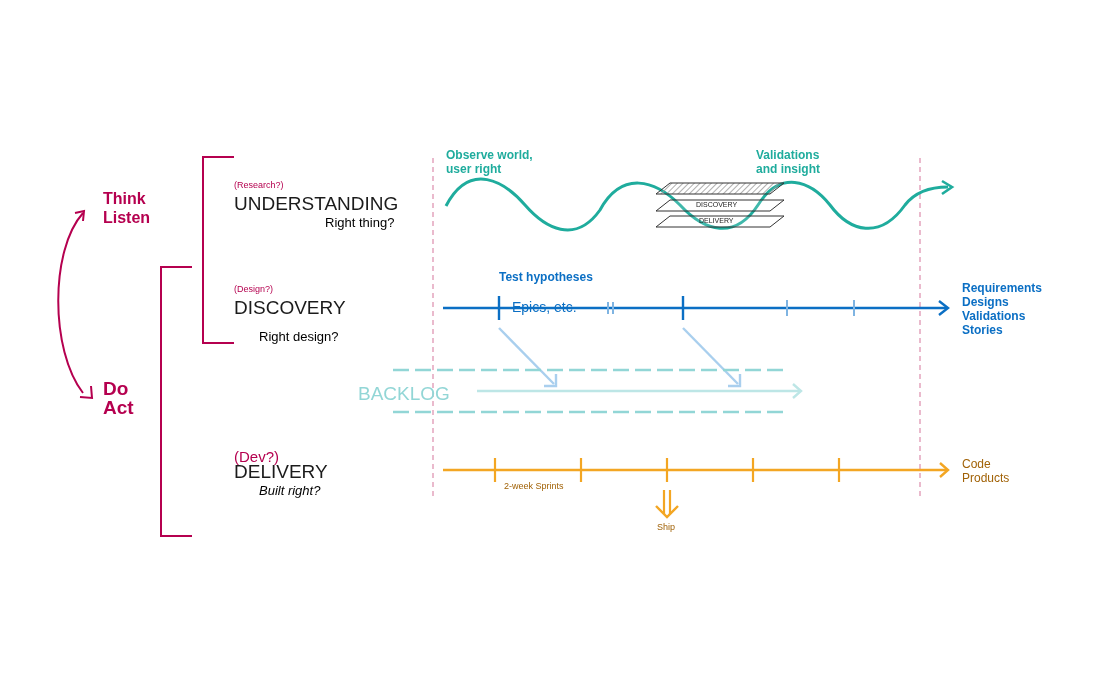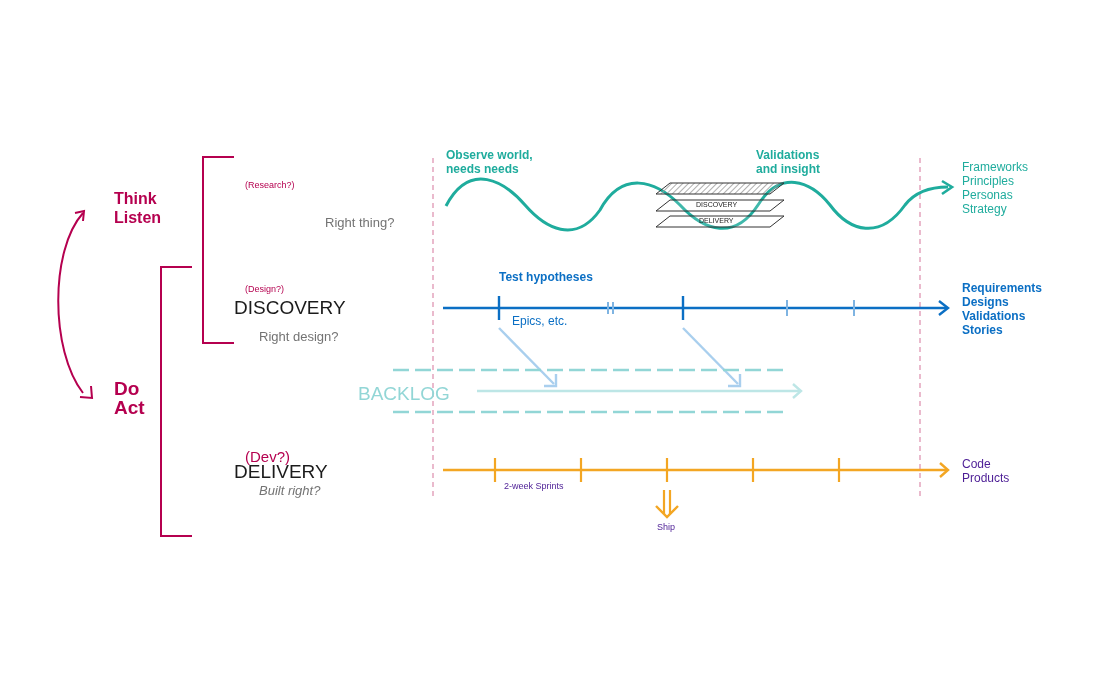--- a/index.html
+++ b/index.html
@@ -1,24 +1,24 @@
 <!DOCTYPE html>
 <html><head>
 <meta charset="utf-8">
 <style>
   html, body { margin: 0; padding: 0; background: #ffffff; }
   body { width: 1100px; height: 690px; position: relative; overflow: hidden; font-family: "Liberation Sans", sans-serif; }
   #stage { position: absolute; left: 0; top: 0; width: 1100px; height: 690px; }
   .t { position: absolute; margin: 0; white-space: nowrap; line-height: 1.15; }
-  .magenta { color: #b5004f; margin-left: 11px; }
+  .magenta { color: #b5004f; }
   .bold { font-weight: bold; }
   .teal { color: #1fac9d; }
   .blue { color: #0b6fc4; }
-  .orange { color: #4c1d95; }
-  .grey { color: #737373; }
+  .orange { color: #a16207; }
+  .grey { color: #000000; }
   .dark { color: #1b1b1b; }
   .lightteal { color: #92d6d6; }
   .stack { position: absolute; line-height: 14px; font-size: 12px; font-weight: bold; }
   .stack div { white-space: nowrap; }
 </style>
 </head>
 <body>
 
 <div id="stage">
 
@@ -85,50 +85,45 @@
   <div class="t magenta bold" style="left:103px;top:189px;font-size:16px;line-height:19px;">
     <div>Think</div>
     <div>Listen</div>
   </div>
   <div class="t magenta bold" style="left:103px;top:379px;font-size:19px;line-height:19px;">
     <div>Do</div>
     <div>Act</div>
   </div>
 
   <div class="t magenta" style="left:234px;top:180px;font-size:9px;">(Research?)</div>
+  <div class="t dark" style="left:234px;top:193px;font-size:19px;">UNDERSTANDING</div>
   <div class="t grey" style="left:325px;top:216px;font-size:13px;">Right thing?</div>
 
   <div class="t magenta" style="left:234px;top:284px;font-size:9px;">(Design?)</div>
   <div class="t dark" style="left:234px;top:297px;font-size:19px;">DISCOVERY</div>
   <div class="t grey" style="left:259px;top:330px;font-size:13px;">Right design?</div>
 
   <div class="t magenta" style="left:234px;top:448px;font-size:15px;">(Dev?)</div>
   <div class="t dark" style="left:234px;top:461px;font-size:19px;">DELIVERY</div>
   <div class="t grey" style="left:259px;top:484px;font-size:13px;font-style:italic;">Built right?</div>
 
   <div class="stack teal" style="left:446px;top:148px;">
     <div>Observe world,</div>
-    <div>needs needs</div>
+    <div>user right</div>
   </div>
   <div class="stack teal" style="left:756px;top:148px;">
     <div>Validations</div>
     <div>and insight</div>
   </div>
   <div class="t dark" style="left:696px;top:201px;font-size:7px;">DISCOVERY</div>
   <div class="t dark" style="left:699px;top:217px;font-size:7px;">DELIVERY</div>
 
-  <div class="stack teal" style="left:962px;top:160px;font-weight:normal;">
-    <div>Frameworks</div>
-    <div>Principles</div>
-    <div>Personas</div>
-    <div>Strategy</div>
-  </div>
 
   <div class="t blue bold" style="left:499px;top:271px;font-size:12px;">Test hypotheses</div>
-  <div class="t blue" style="left:512px;top:315px;font-size:12px;">Epics, etc.</div>
+  <div class="t blue" style="left:512px;top:299px;font-size:14px;">Epics, etc.</div>
   <div class="stack blue" style="left:962px;top:281px;">
     <div>Requirements</div>
     <div>Designs</div>
     <div>Validations</div>
     <div>Stories</div>
   </div>
 
   <div class="t lightteal" style="left:358px;top:383px;font-size:19px;">BACKLOG</div>
 
   <div class="t orange" style="left:504px;top:481px;font-size:9px;">2-week Sprints</div>

